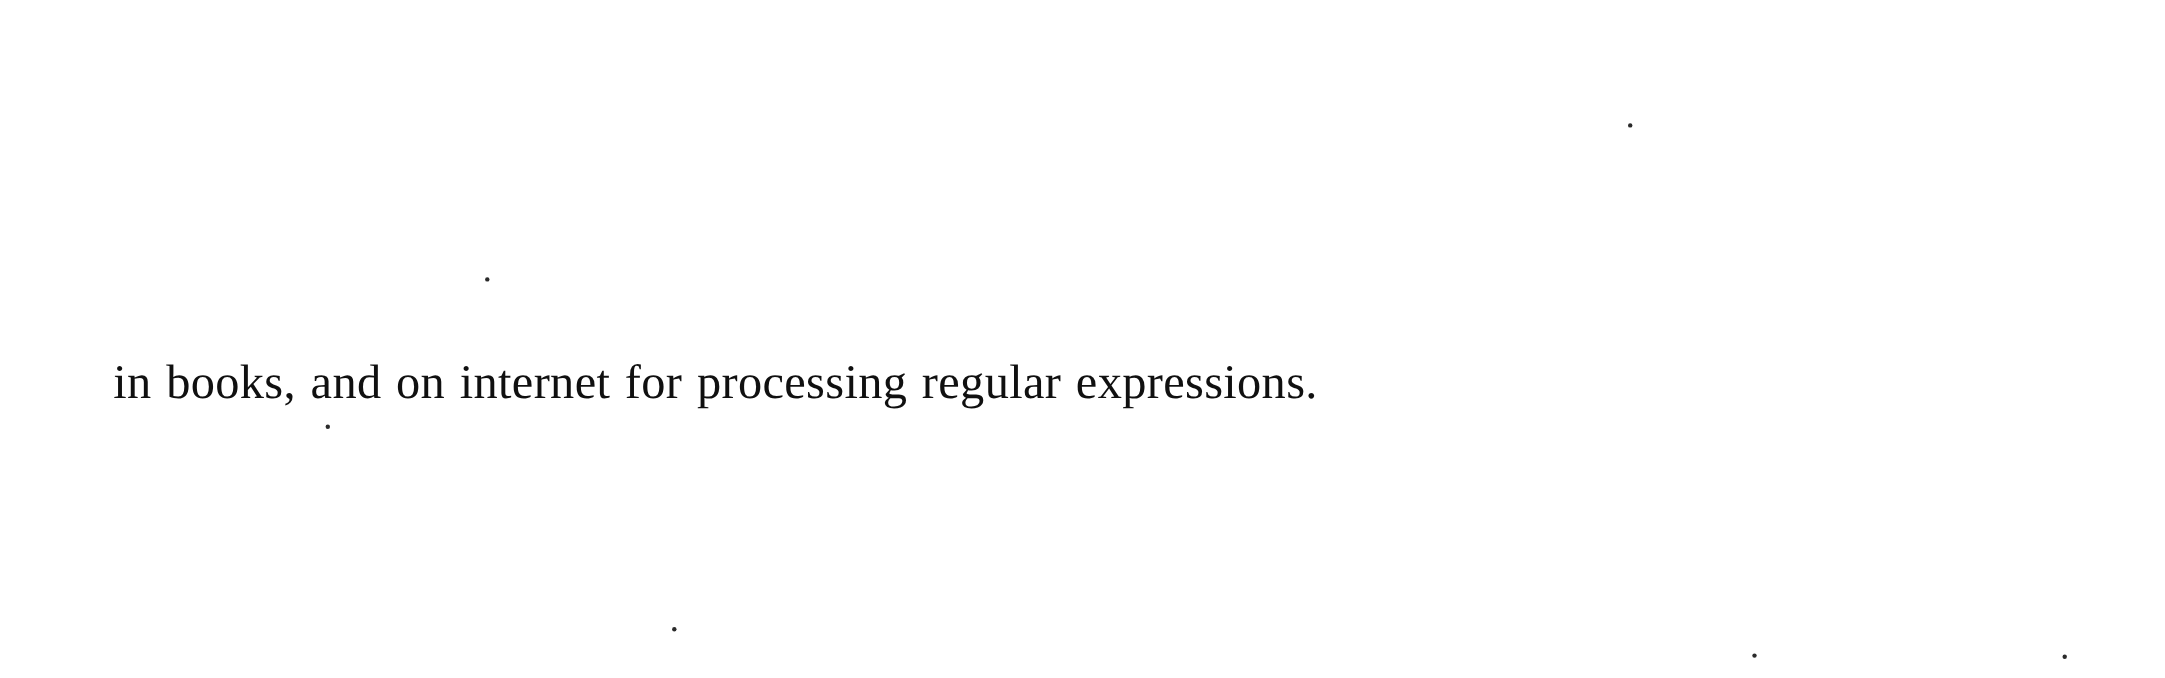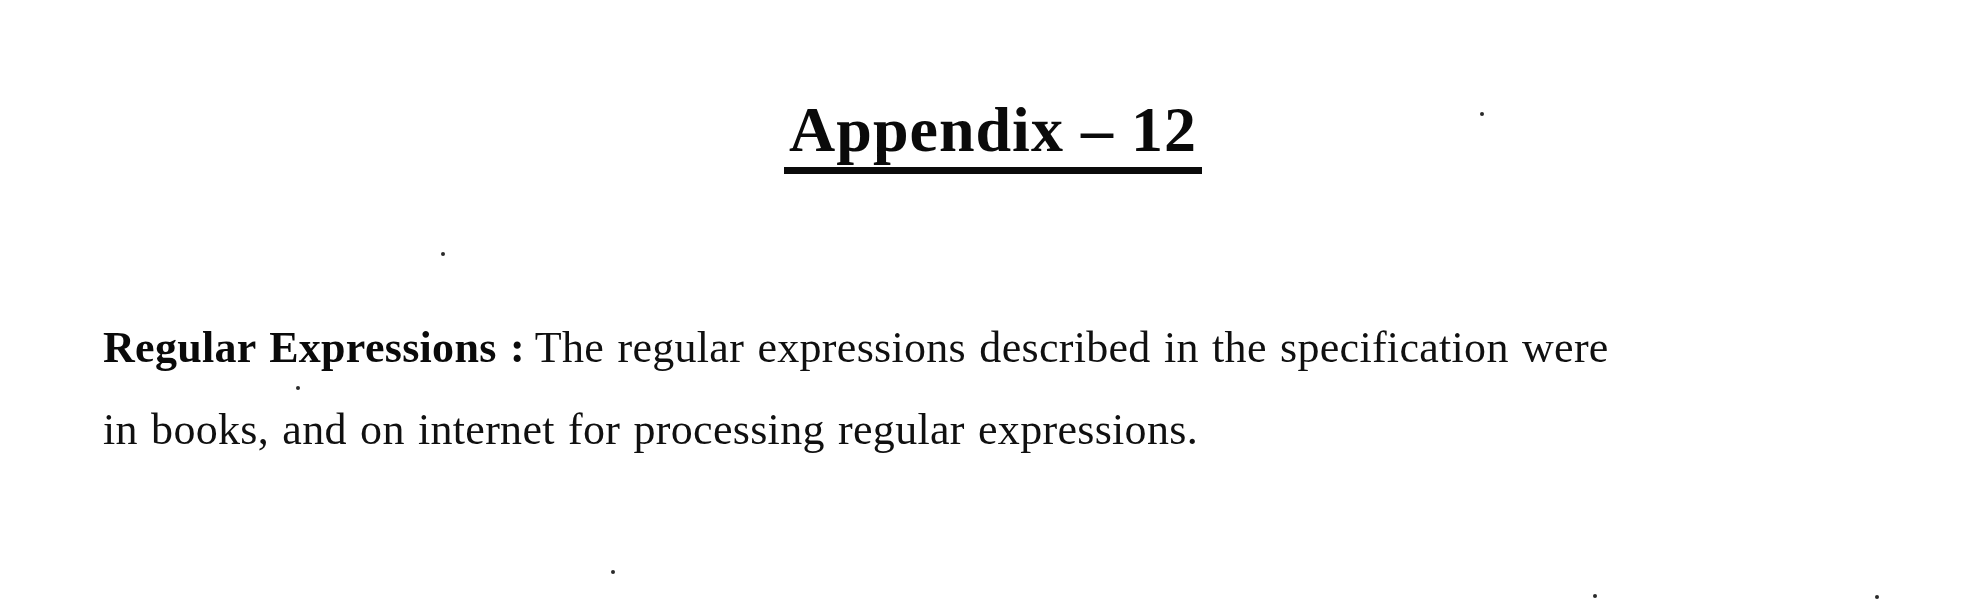--- a/index.html
+++ b/index.html
@@ -61,28 +61,22 @@
     position: absolute;
     background: #2a2a2a;
     border-radius: 50%;
   }
 </style>
 </head>
 <body>
 
 <div class="page">
 
-  <div class="title-wrap">
-    <span class="title">Appendix – 12</span>
-  </div>
 
   <div class="paragraph">
-    <div class="para-line">
-      <span class="bold-lead">Regular Expressions :</span><span>The regular expressions described in the specification were</span>
-    </div>
     <div class="para-line">in books, and on internet for processing regular expressions.</div>
   </div>
 
   <div id="specks">
       <div class="speck" style="left: 441px; top: 252px; width: 4px; height: 4px;"></div>
       <div class="speck" style="left: 1480px; top: 112px; width: 4px; height: 4px;"></div>
       <div class="speck" style="left: 296px; top: 386px; width: 4px; height: 4px;"></div>
       <div class="speck" style="left: 611px; top: 570px; width: 4px; height: 4px;"></div>
       <div class="speck" style="left: 1593px; top: 594px; width: 4px; height: 4px;"></div>
       <div class="speck" style="left: 1875px; top: 595px; width: 4px; height: 4px;"></div>

